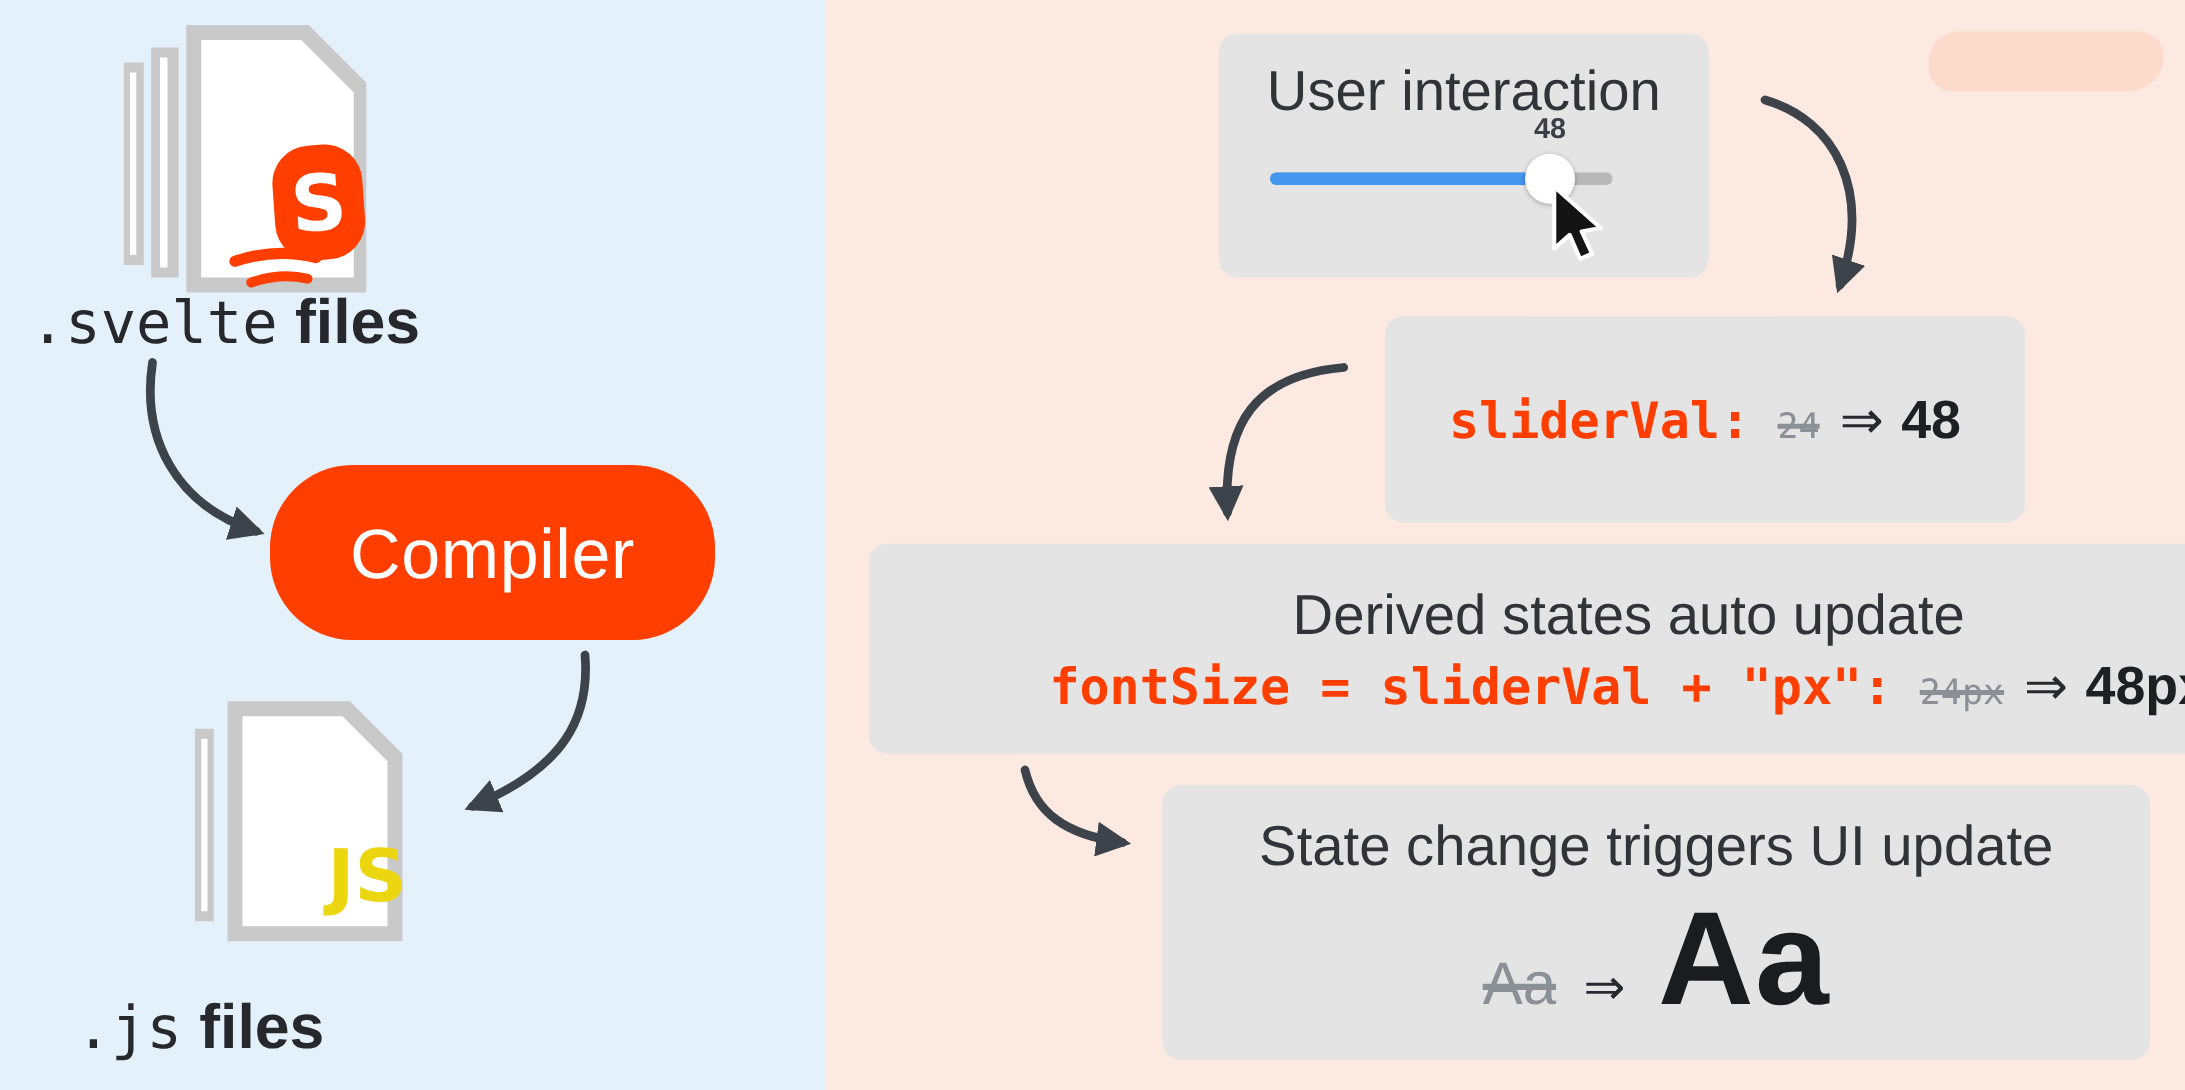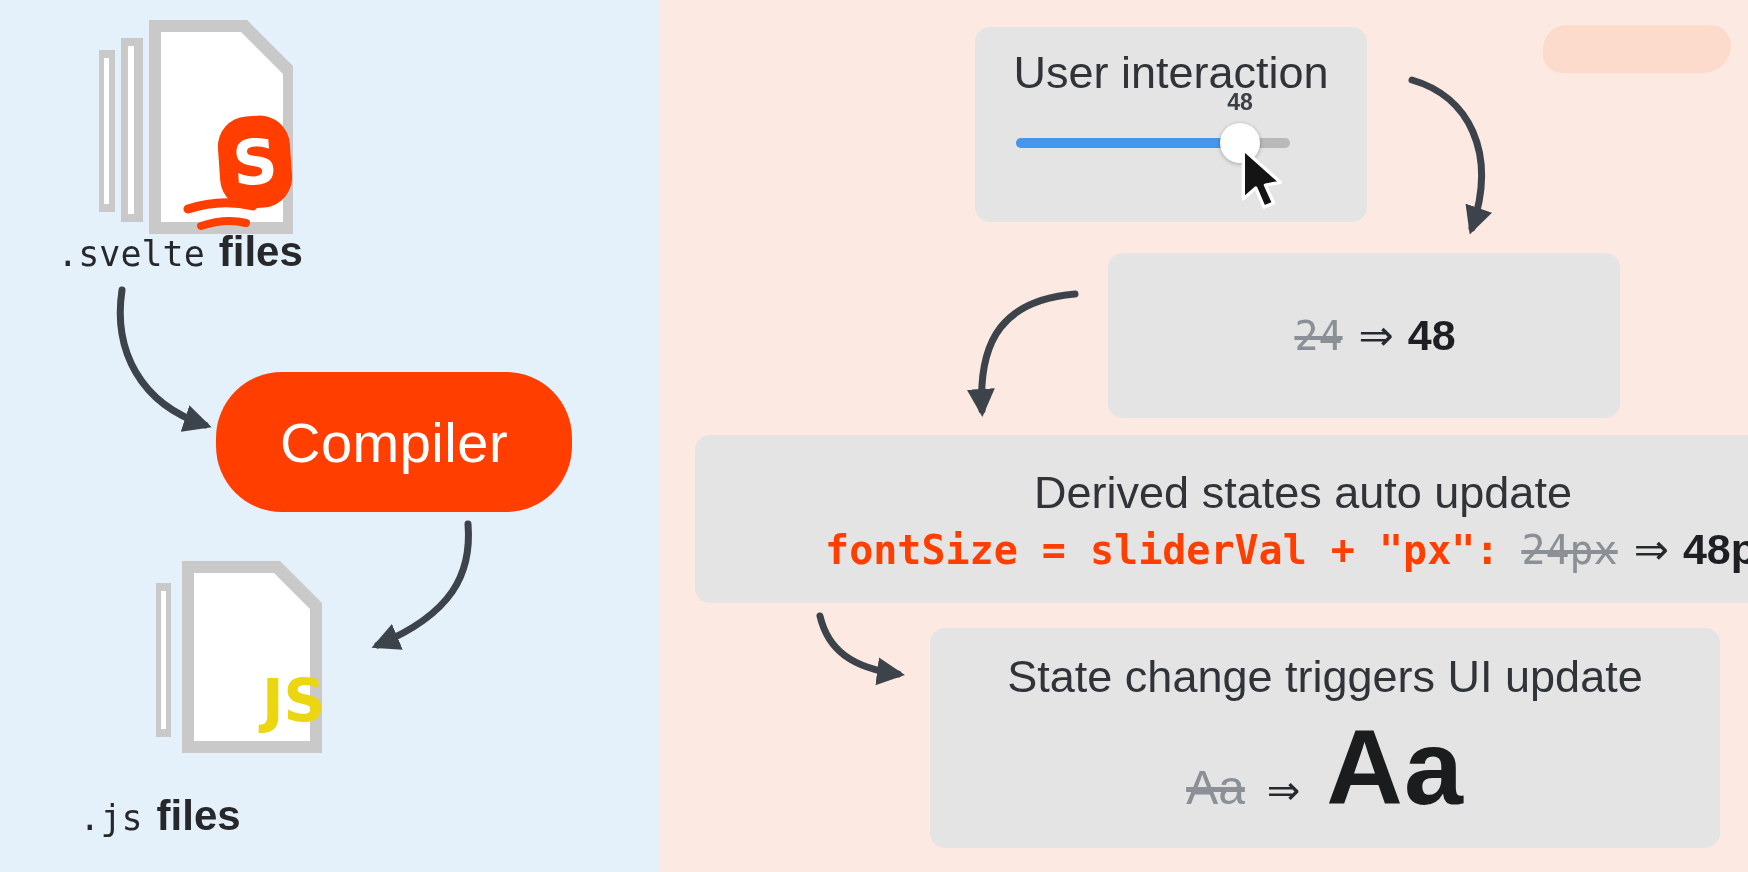--- a/index.html
+++ b/index.html
@@ -6,36 +6,36 @@
   .canvas{position:relative;width:1748px;height:872px;overflow:hidden;
           font-family:"Liberation Sans",sans-serif;}
   .panel{position:absolute;top:0;height:872px;}
   .panel-left{left:0;width:660px;background:#e4f1fb;}
   .panel-right{left:660px;width:1088px;background:#fce9e1;}
 
   .abs{position:absolute;}
 
   
   .file-label{position:absolute;text-align:center;color:#26282b;white-space:nowrap;}
-  .file-label .mono{font-family:"DejaVu Sans Mono",monospace;font-size:35px;font-weight:normal;}
-  .file-label .rest{font-family:"Liberation Sans",sans-serif;font-size:42px;font-weight:bold;margin-left:14px;}
+  .file-label .mono{font-family:"DejaVu Sans Mono",monospace;font-size:47px;font-weight:normal;}
+  .file-label .rest{font-family:"Liberation Sans",sans-serif;font-size:50px;font-weight:bold;margin-left:14px;}
   #svelte-label{left:10px;top:228px;width:340px;}
   #js-label{left:10px;top:792px;width:300px;}
 
   .compiler-pill{position:absolute;left:216px;top:372px;width:356px;height:140px;
     background:#ff3e00;border-radius:66px;display:flex;align-items:center;justify-content:center;}
   .compiler-pill span{color:#ffffff;font-size:56px;letter-spacing:.5px;}
 
   
   .gbox{position:absolute;background:#e4e4e4;border-radius:15px;}
   .box-col{display:flex;flex-direction:column;align-items:center;justify-content:center;}
   .box-title{font-size:45px;color:#303338;line-height:56px;white-space:nowrap;}
   .code-line{display:flex;align-items:baseline;white-space:nowrap;}
   .code-key{font-family:"DejaVu Sans Mono",monospace;font-weight:bold;font-size:40px;color:#ff3e00;}
-  .code-old{font-family:"DejaVu Sans Mono",monospace;font-size:40px;color:#8b9096;
+  .code-old{font-family:"DejaVu Sans Mono",monospace;font-size:28px;color:#8b9096;
             text-decoration:line-through;text-decoration-thickness:4px;margin-left:22px;}
   .code-arrow{font-family:"DejaVu Sans",sans-serif;font-size:42px;color:#26292d;margin-left:16px;}
   .code-new{font-family:"Liberation Sans",sans-serif;font-weight:bold;font-size:43px;color:#1d1f22;margin-left:14px;}
 
   #box-user{left:975px;top:27px;width:392px;height:195px;}
   #box-user .box-title{position:absolute;left:0;top:18px;width:100%;text-align:center;}
   #box-state{left:1108px;top:253px;width:512px;height:165px;gap:4px;}
   #box-derived{left:695px;top:435px;width:1216px;height:168px;gap:4px;}
   #box-ui{left:930px;top:628px;width:790px;height:220px;gap:2px;}
 
@@ -114,20 +114,21 @@
     </div>
     <div class="slider-thumb"></div>
   </div>
 
   <svg class="abs" style="left:1238px;top:148px;" width="52" height="66" viewBox="0 0 36 48">
     <path d="M3,1 L3,37 L12,29 L18,43 L25,40 L19,27 L30,25 Z" fill="#141414" stroke="#ffffff" stroke-width="2.4" stroke-linejoin="round"></path>
   </svg>
 
   <div class="gbox box-col" id="box-state">
     <div class="code-line">
+      <span class="code-key">sliderVal:</span>
       <span class="code-old">24</span>
       <span class="code-arrow">⇒</span>
       <span class="code-new">48</span>
     </div>
   </div>
 
   <div class="gbox box-col" id="box-derived">
     <div class="box-title">Derived states auto update</div>
     <div class="code-line">
       <span class="code-key">fontSize = sliderVal + "px":</span>

